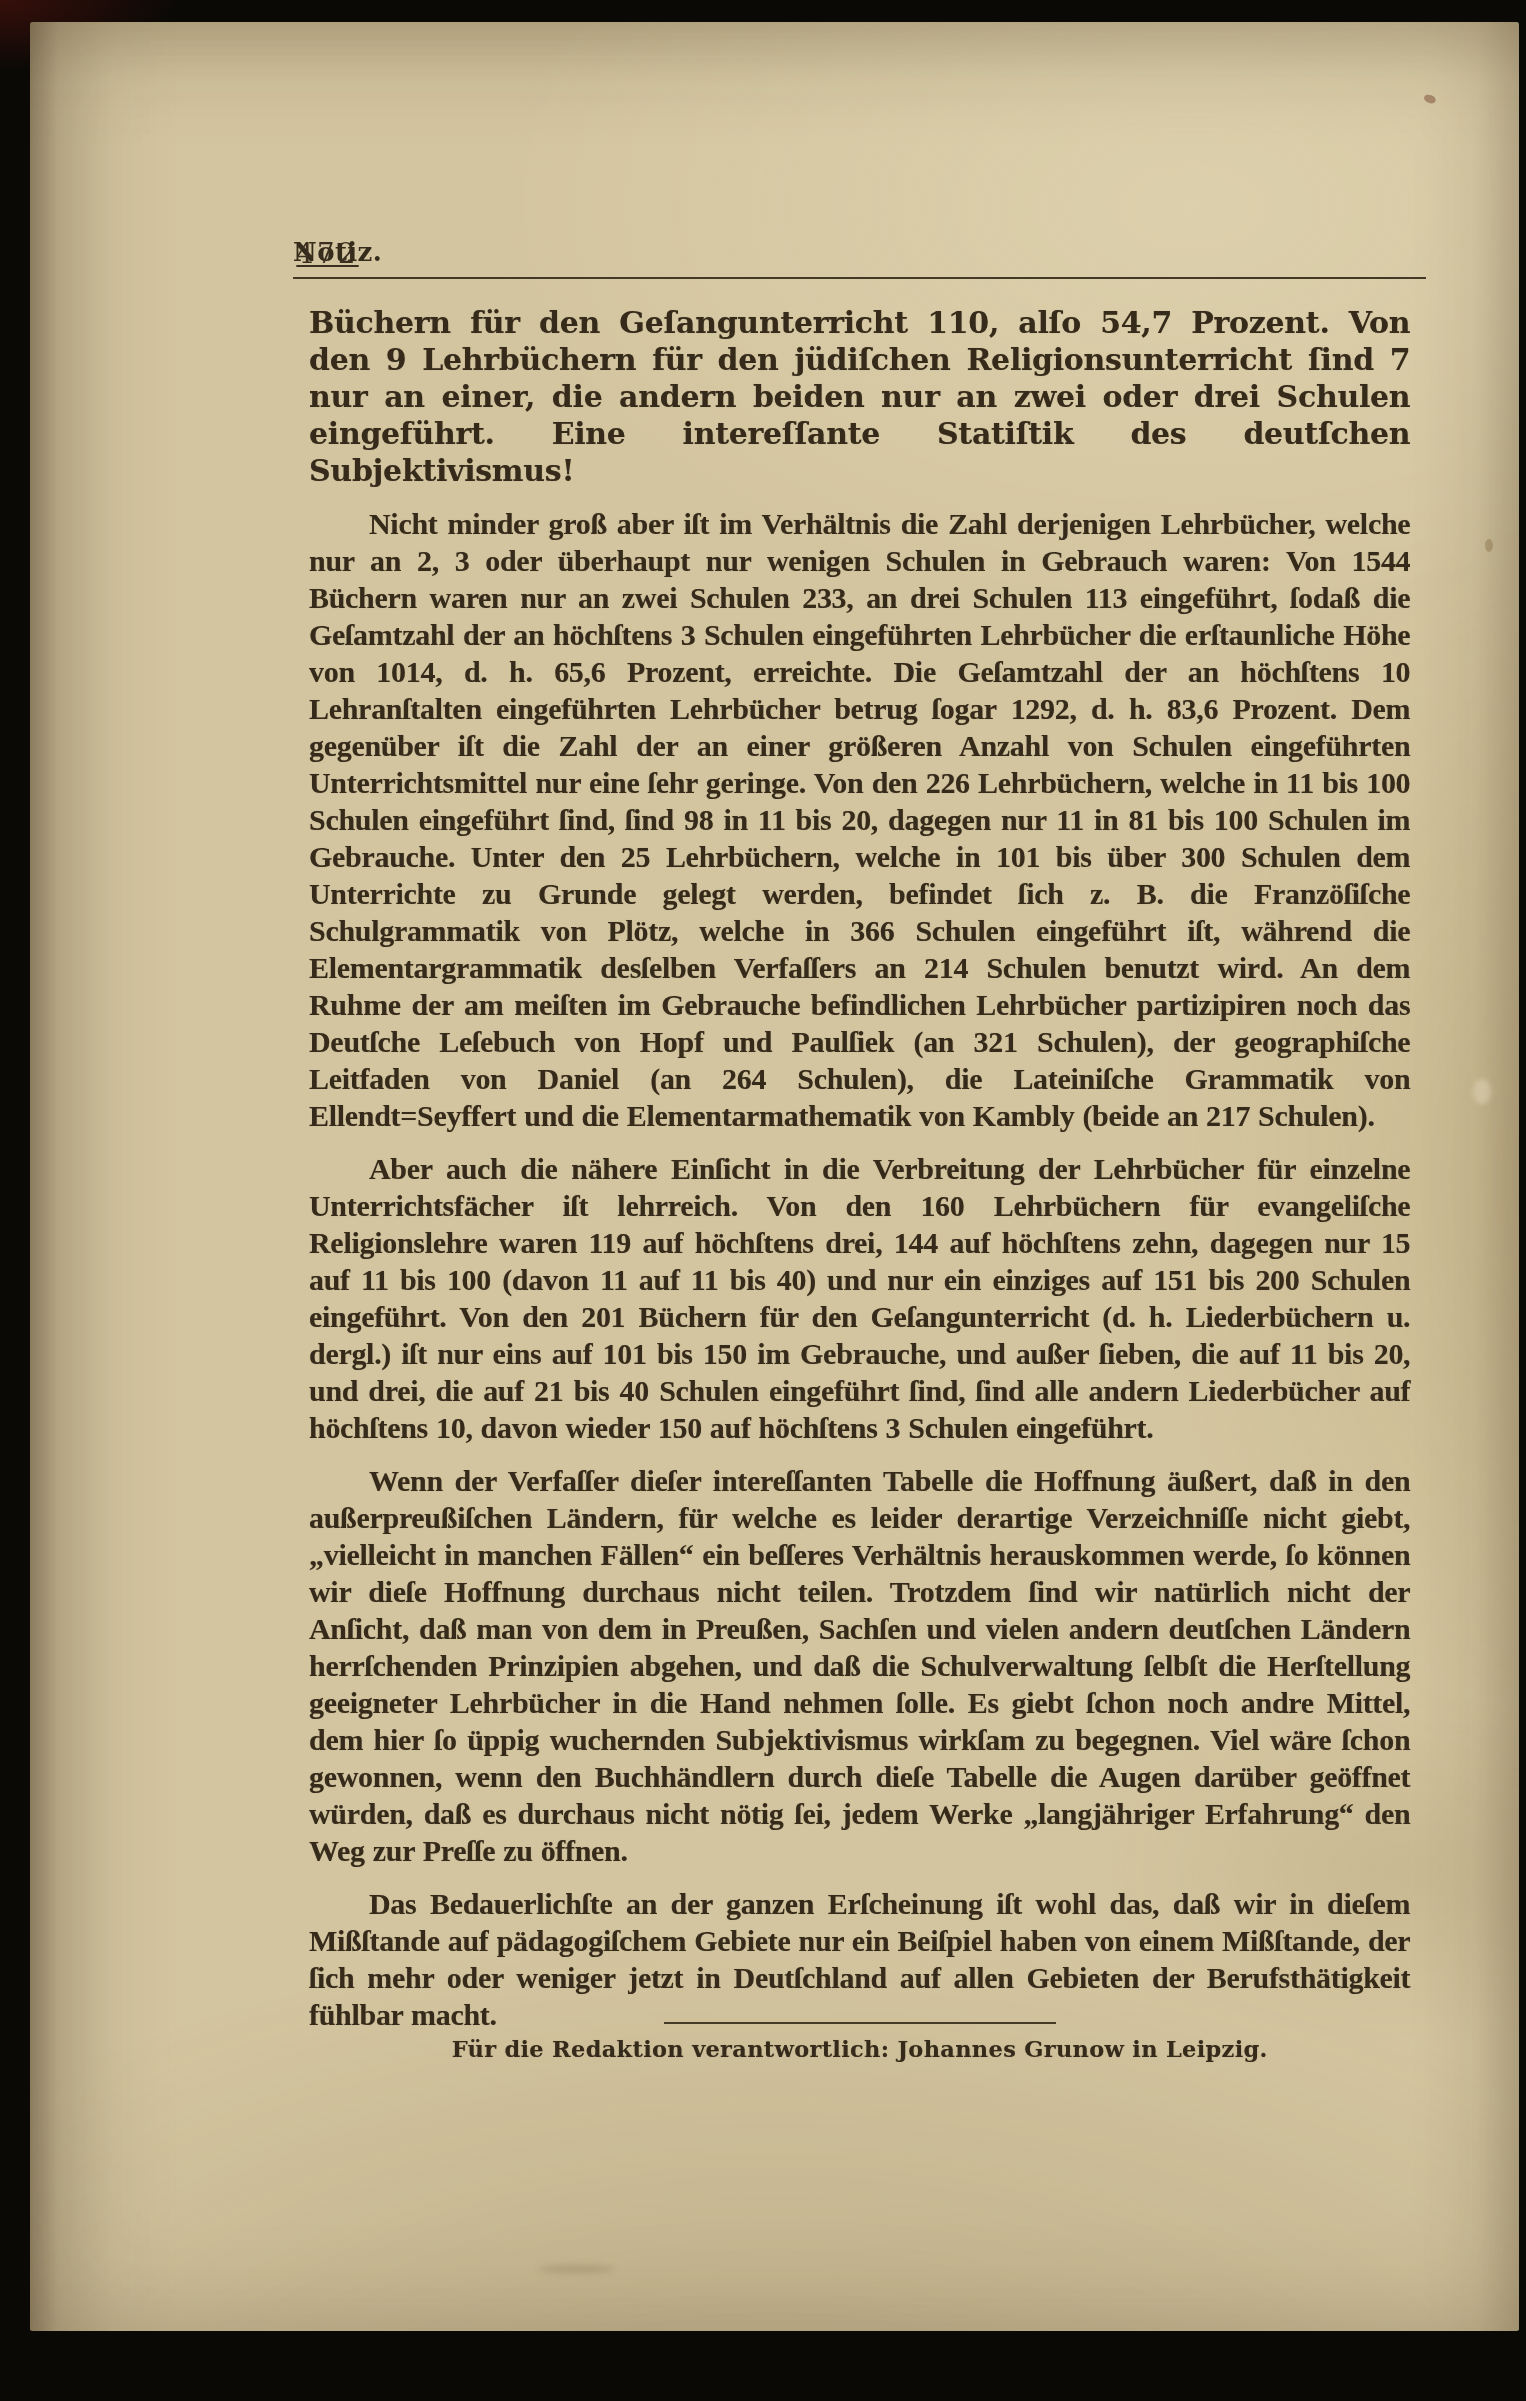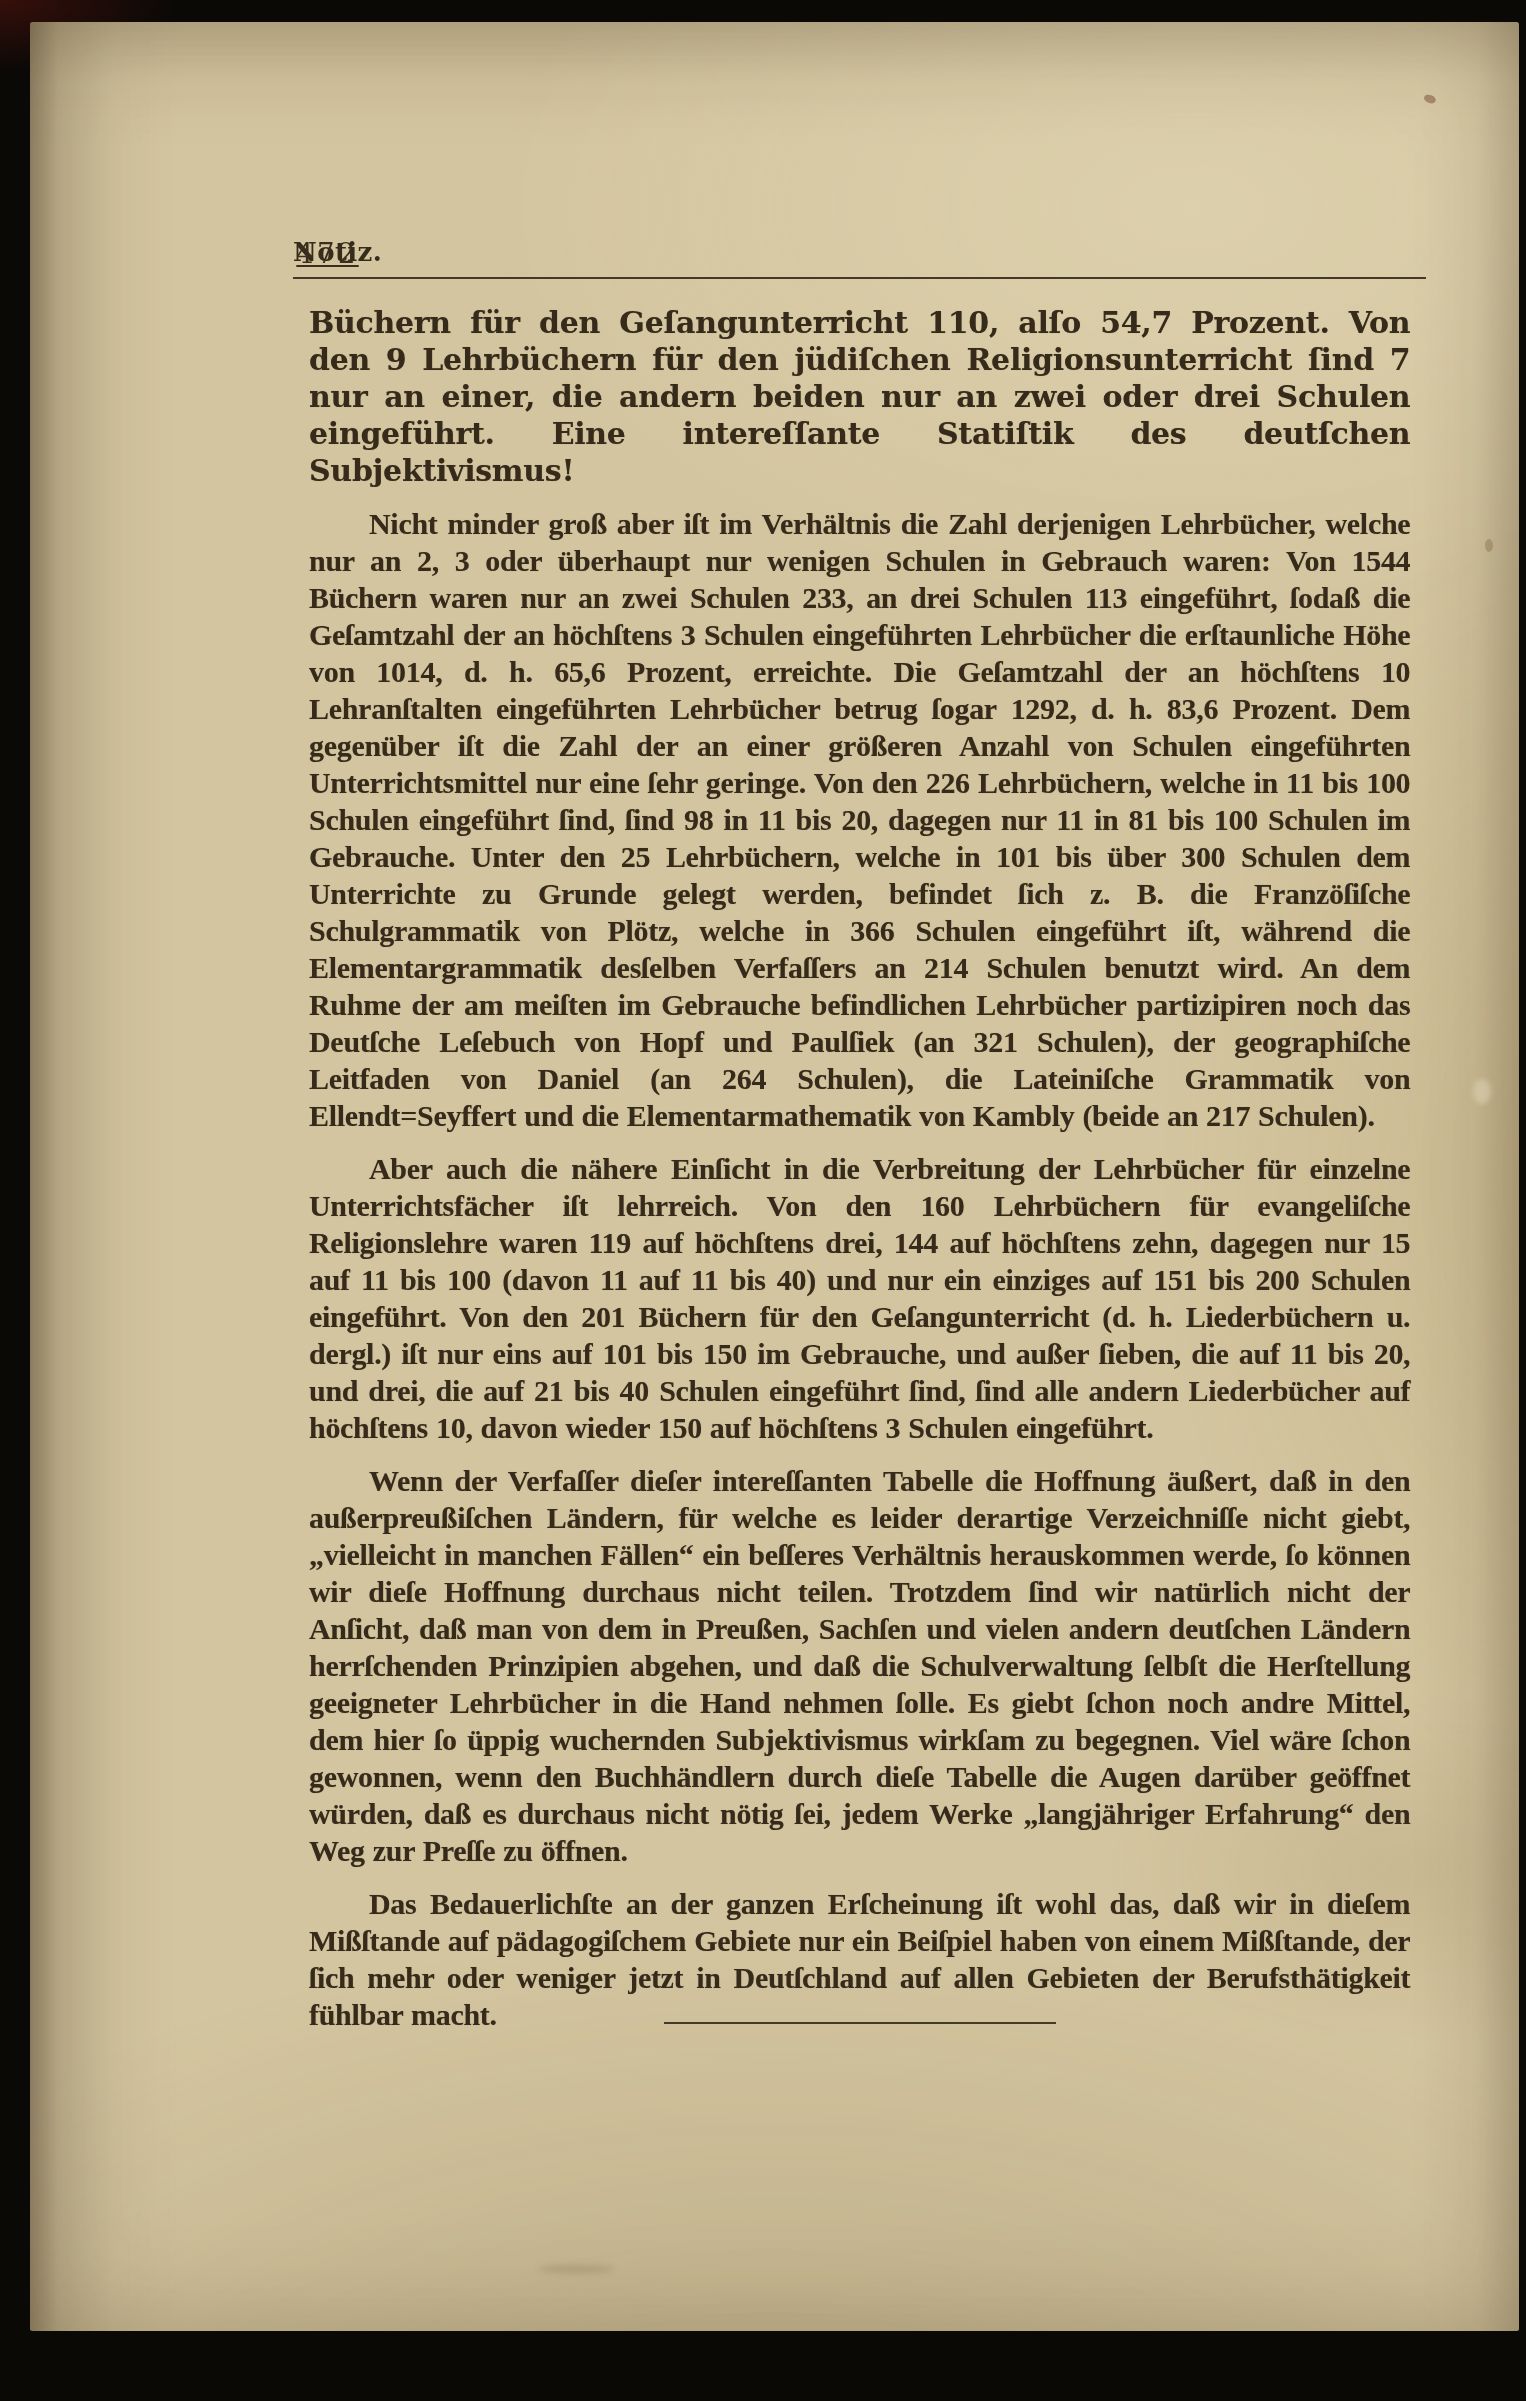--- a/index.html
+++ b/index.html
@@ -146,17 +146,18 @@
         <p class="indented">Nicht minder groß aber iſt im Verhältnis die Zahl derjenigen Lehrbücher, welche nur an 2, 3 oder überhaupt nur wenigen Schulen in Gebrauch waren: Von 1544 Büchern waren nur an zwei Schulen 233, an drei Schulen 113 eingeführt, ſodaß die Geſamtzahl der an höchſtens 3 Schulen eingeführten Lehrbücher die erſtaunliche Höhe von 1014, d. h. 65,6 Prozent, erreichte. Die Geſamtzahl der an höchſtens 10 Lehranſtalten eingeführten Lehrbücher betrug ſogar 1292, d. h. 83,6 Prozent. Dem gegenüber iſt die Zahl der an einer größeren Anzahl von Schulen eingeführten Unterrichtsmittel nur eine ſehr geringe. Von den 226 Lehrbüchern, welche in 11 bis 100 Schulen eingeführt ſind, ſind 98 in 11 bis 20, dagegen nur 11 in 81 bis 100 Schulen im Gebrauche. Unter den 25 Lehrbüchern, welche in 101 bis über 300 Schulen dem Unterrichte zu Grunde gelegt werden, befindet ſich z. B. die Franzöſiſche Schulgrammatik von Plötz, welche in 366 Schulen eingeführt iſt, während die Elementargrammatik desſelben Verfaſſers an 214 Schulen benutzt wird. An dem Ruhme der am meiſten im Gebrauche befindlichen Lehrbücher partizipiren noch das Deutſche Leſebuch von Hopf und Paulſiek (an 321 Schulen), der geographiſche Leitfaden von Daniel (an 264 Schulen), die Lateiniſche Grammatik von Ellendt=Seyffert und die Elementarmathematik von Kambly (beide an 217 Schulen).</p>
         <p class="indented">Aber auch die nähere Einſicht in die Verbreitung der Lehrbücher für einzelne Unterrichtsfächer iſt lehrreich. Von den 160 Lehrbüchern für evangeliſche Religionslehre waren 119 auf höchſtens drei, 144 auf höchſtens zehn, dagegen nur 15 auf 11 bis 100 (davon 11 auf 11 bis 40) und nur ein einziges auf 151 bis 200 Schulen eingeführt. Von den 201 Büchern für den Geſangunterricht (d. h. Liederbüchern u. dergl.) iſt nur eins auf 101 bis 150 im Gebrauche, und außer ſieben, die auf 11 bis 20, und drei, die auf 21 bis 40 Schulen eingeführt ſind, ſind alle andern Liederbücher auf höchſtens 10, davon wieder 150 auf höchſtens 3 Schulen eingeführt.</p>
         <p class="indented">Wenn der Verfaſſer dieſer intereſſanten Tabelle die Hoffnung äußert, daß in den außerpreußiſchen Ländern, für welche es leider derartige Verzeichniſſe nicht giebt, „vielleicht in manchen Fällen“ ein beſſeres Verhältnis herauskommen werde, ſo können wir dieſe Hoffnung durchaus nicht teilen. Trotzdem ſind wir natürlich nicht der Anſicht, daß man von dem in Preußen, Sachſen und vielen andern deutſchen Ländern herrſchenden Prinzipien abgehen, und daß die Schulverwaltung ſelbſt die Herſtellung geeigneter Lehrbücher in die Hand nehmen ſolle. Es giebt ſchon noch andre Mittel, dem hier ſo üppig wuchernden Subjektivismus wirkſam zu begegnen. Viel wäre ſchon gewonnen, wenn den Buchhändlern durch dieſe Tabelle die Augen darüber geöffnet würden, daß es durchaus nicht nötig ſei, jedem Werke „langjähriger Erfahrung“ den Weg zur Preſſe zu öffnen.</p>
         <p class="indented">Das Bedauerlichſte an der ganzen Erſcheinung iſt wohl das, daß wir in dieſem Mißſtande auf pädagogiſchem Gebiete nur ein Beiſpiel haben von einem Mißſtande, der ſich mehr oder weniger jetzt in Deutſchland auf allen Gebieten der Berufsthätigkeit fühlbar macht.</p>
       </div>
 
     </div>
 
     <div class="colophon">
       <div class="colophon-rule"></div>
+      <div class="colophon-line1">Für die Redaktion verantwortlich: Johannes Grunow in Leipzig.</div>
     </div>
 
   </div>
 </div>
 
 
 </body></html>

